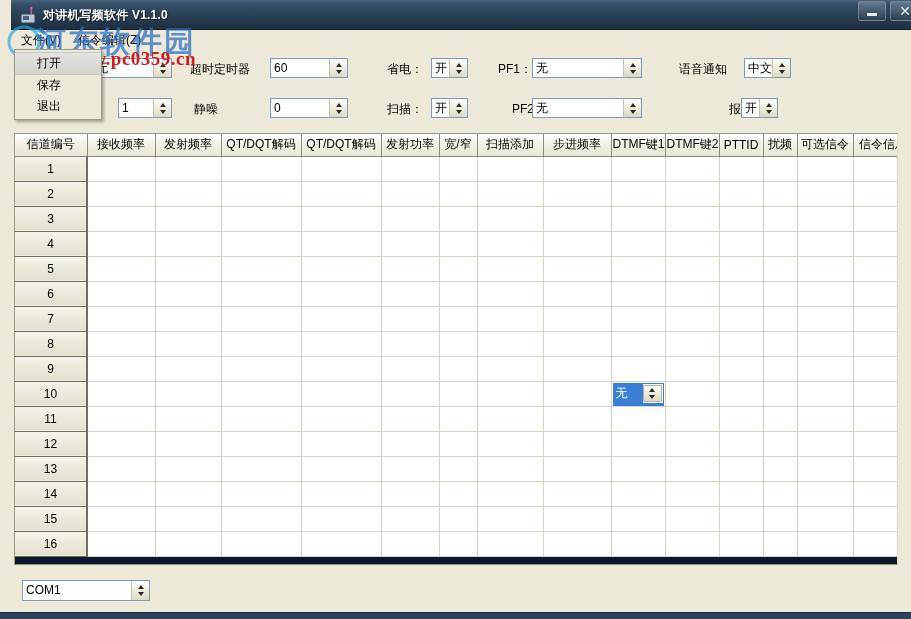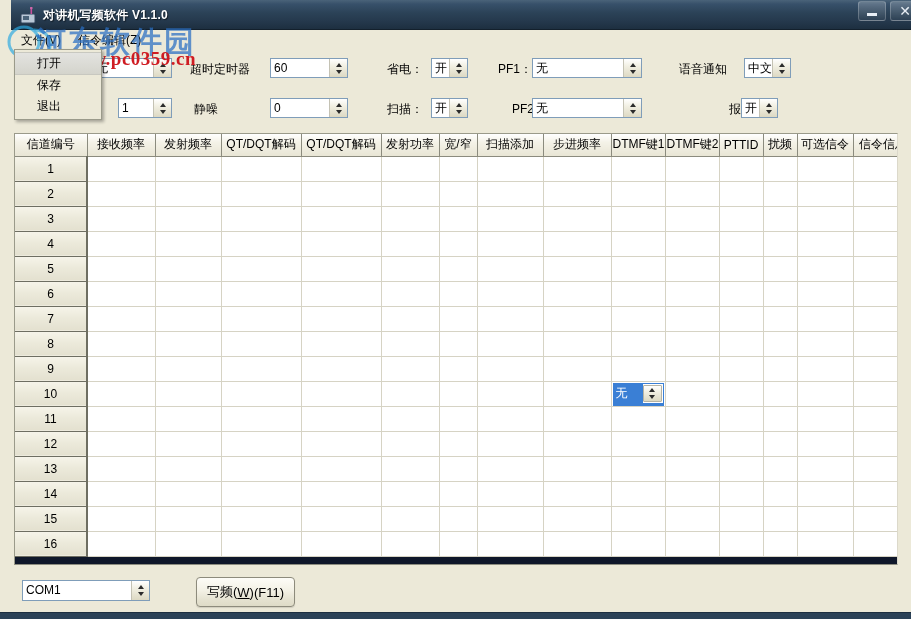--- a/index.html
+++ b/index.html
@@ -820,22 +820,17 @@
   </div>
 
   <div class="bottom">
     <div class="combo" style="left:22px; top:12px; width:128px; height:21px;">
       <div class="cval" style="line-height:19px;">COM1</div>
       <div class="spin">
           <span class="spin-glyph"></span>
         </div>
     </div>
 
-    <div class="btn" style="left:196px; top:9px; width:99px;">
-      <span>写频(</span>
-        <u>W</u>
-        <span>)(F11)</span>
-    </div>
 
   </div>
 
   <div class="statusline"></div>
 </div>
 
 </body></html>

